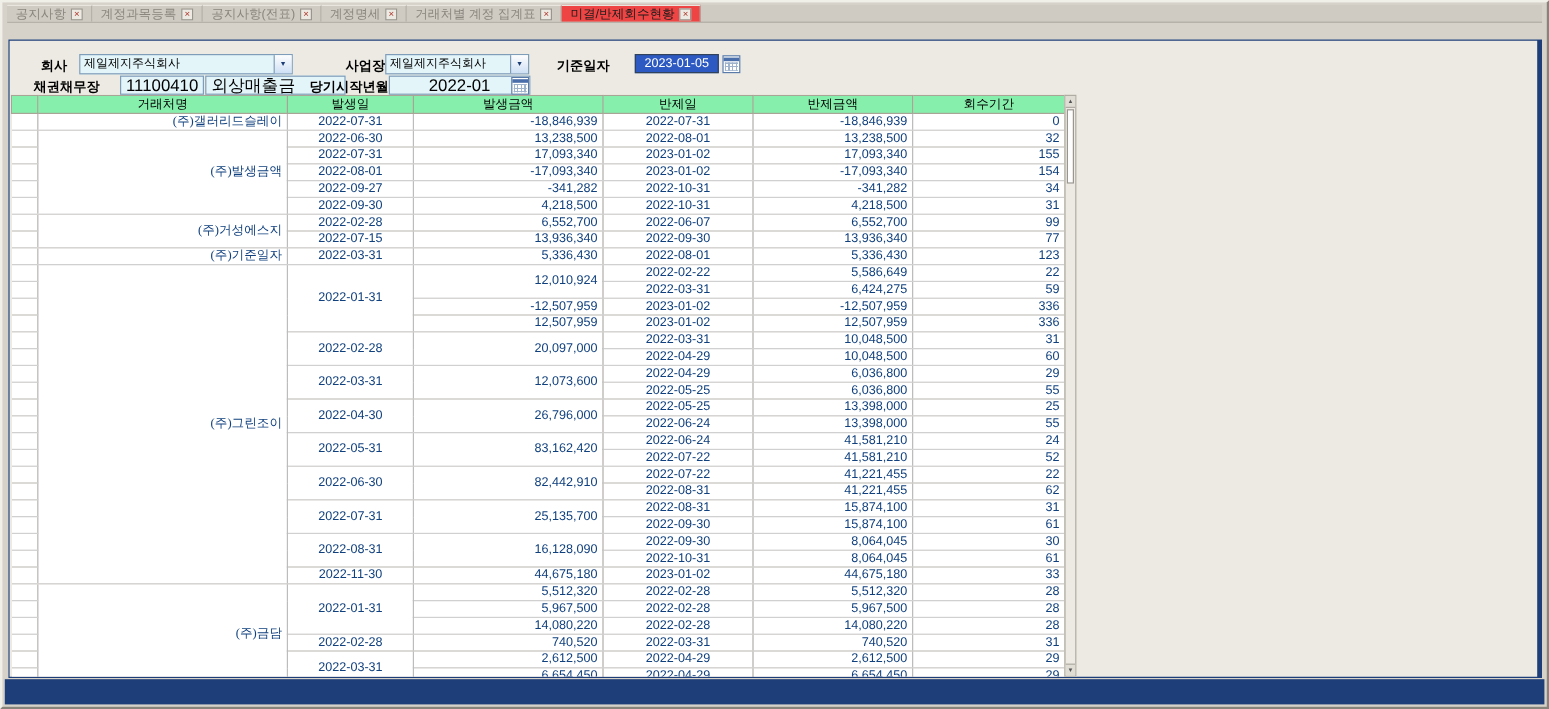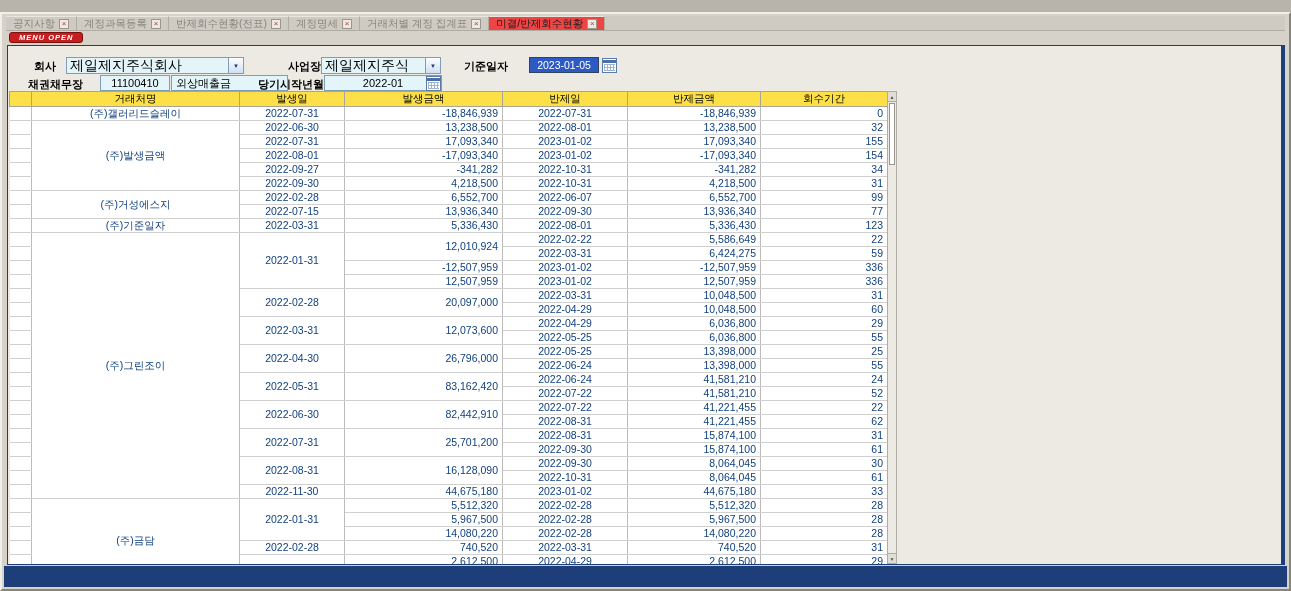--- a/index.html
+++ b/index.html
@@ -1,19 +1,19 @@
 <!DOCTYPE html>
 <html><head>
 <meta charset="utf-8">
 <style>
   * { margin:0; padding:0; box-sizing:border-box; }
   html,body { width:1291px; height:591px; overflow:hidden; }
   body { font-family:"Liberation Sans","DejaVu Sans",sans-serif; background:#b8b4ac; position:relative; }
   .window { position:absolute; inset:0; background:#d6d2ca;
-            border:2px solid; border-color:#f0efe8 #87847c #87847c #f0efe8;margin-top:12px; }
+            border:2px solid; border-color:#f0efe8 #87847c #87847c #f0efe8; }
 
   
   .tabbar { position:absolute; top:2px; left:4px; right:4px; height:15px; display:flex;
             background:#cfcbc3; border-bottom:1px solid #b0aca3; }
   .tab { display:flex; align-items:center; gap:4px; padding:0 7px; font-size:10.5px;
          color:#8a867e; background:#cfcbc3; border-right:1px solid #b0aca3;
          border-top:1px solid #e9e6df; white-space:nowrap; cursor:default; }
   .tab.active { background:#ef4444; color:#1c1c1c; }
   .tab-close { display:inline-block; width:10px; height:10px; line-height:8px; font-size:8px;
                text-align:center; border:1px solid #9a968e; background:#eceae3; color:#b03a2e; }
@@ -27,46 +27,46 @@
 
   
   .panel { position:absolute; top:31px; left:5px; right:4px; bottom:24px;
            background:#eceae2; border:1px solid #1d3e78; border-right-width:4px; overflow:hidden; }
   .bottom-strip { position:absolute; left:2px; right:2px; bottom:2px; height:21px; background:#1d3e78; }
 
   
   .filters { position:absolute; top:0; left:0; right:0; height:45px; }
   .flabel { position:absolute; font-size:11px; font-weight:bold; color:#000; white-space:nowrap; }
   .fbox { position:absolute; height:16px; border:1px solid #7f9db9; background:#e4f5fa;
-          font-size:11px; line-height:14px; padding:0 4px; color:#000; white-space:nowrap; }
+          font-size:14px; line-height:14px; padding:0 4px; color:#000; white-space:nowrap; }
   .dropdown { position:absolute; height:17px; border:1px solid #7f9db9; background:#e4f5fa;
               display:flex; align-items:stretch; cursor:pointer; }
-  .dd-text { flex:1; font-size:14px; line-height:15px; padding:0 3px; color:#000; overflow:hidden; }
+  .dd-text { flex:1; font-size:10px; line-height:15px; padding:0 3px; color:#000; overflow:hidden; }
   .dd-btn { width:15px; border-left:1px solid #7f9db9; background:linear-gradient(#fdfdfd,#cfe0f5);
             font-size:6px; color:#1b3c74; display:flex; align-items:center; justify-content:center; }
   .date-input { position:absolute; height:16px; border:1px solid #30425c; background:#2d5ac2;
                 color:#fff; font-size:10.5px; text-align:center; padding:0;
                 font-family:"Liberation Sans","DejaVu Sans",sans-serif; }
   .cal-btn { position:absolute; width:15px; height:15px; border:1px solid #5a7aa8; background:#fff;
              padding:0; cursor:pointer; }
   .cal-btn .cal-top { display:block; height:3px; background:#4a6ea9; }
   .cal-btn .cal-grid { display:block; margin:1px; height:7px;
      background: repeating-linear-gradient(90deg,#9fb3cd 0 1px,transparent 1px 3px),
                  repeating-linear-gradient(0deg,#9fb3cd 0 1px,transparent 1px 3px); }
 
   
   .gridwrap { position:absolute; top:45px; left:1px; right:0; bottom:0; overflow:hidden; }
   table.grid { border-collapse:collapse; table-layout:fixed; width:878px; }
-  table.grid th { background:#fde047; border:1px solid #a8a596; font-weight:normal;
+  table.grid th { background:#86efac; border:1px solid #a8a596; font-weight:normal;
                   font-size:10.5px; color:#000; height:14px; padding:0 2px; white-space:nowrap; }
   table.grid td { height:13px; line-height:13px; font-size:10.5px; color:#10407e;
                   padding:0 4px; border-right:1px solid #bcbcbc; border-bottom:1px solid #d0d0d0;
                   background:#fff; white-space:nowrap; overflow:hidden; vertical-align:middle; }
   td.gutter { background:#fcf8cc; border-right:1px solid #a8a596; border-bottom:1px solid #d6d2a0; }
-  td.c-cust { background:#e2edf8; text-align:center; }
+  td.c-cust { background:#e2edf8; text-align:right;font-family:Liberation Serif, serif; }
   td.c-occd { background:#f3f8fd; text-align:center; }
   td.c-occa { background:#f3f8fd; text-align:right; }
   td.c-sd   { text-align:center; }
   td.c-sa   { text-align:right; }
   td.c-p    { text-align:right; }
 
   
   .vscroll { position:absolute; left:879px; top:45px; bottom:0; width:10px;
              background:#eceae2; border:1px solid #b0aca3; }
   .vs-arrow { height:10px; font-size:5px; line-height:10px; text-align:center; color:#555;
@@ -83,40 +83,37 @@
   <div class="tabbar" id="tabbar">
       <div class="tab">
         <span class="tab-label">공지사항</span>
         <span class="tab-close">×</span>
       </div>
       <div class="tab">
         <span class="tab-label">계정과목등록</span>
         <span class="tab-close">×</span>
       </div>
       <div class="tab">
-        <span class="tab-label">반제회수현황(전표)</span>
+        <span class="tab-label">공지사항(전표)</span>
         <span class="tab-close">×</span>
       </div>
       <div class="tab">
         <span class="tab-label">계정명세</span>
         <span class="tab-close">×</span>
       </div>
       <div class="tab">
         <span class="tab-label">거래처별 계정 집계표</span>
         <span class="tab-close">×</span>
       </div>
       <div class="tab active">
         <span class="tab-label">미결/반제회수현황</span>
         <span class="tab-close">×</span>
       </div>
     </div>
 
-  <div class="menu-row">
-    <button class="menu-open-btn">MENU OPEN</button>
-  </div>
 
   <div class="panel">
 
     <div class="filters">
 
       <span class="flabel" style="left:26px;top:13px">회사</span>
       <div class="dropdown" style="left:58px;top:11px;width:178px">
         <span class="dd-text">제일제지주식회사</span>
         <span class="dd-btn">▼</span>
       </div>
@@ -340,21 +337,21 @@
             </tr>
             <tr>
               <td class="gutter"></td>
               <td class="c-sd">2022-08-31</td>
               <td class="c-sa">41,221,455</td>
               <td class="c-p">62</td>
             </tr>
             <tr>
               <td class="gutter"></td>
               <td class="c-occd" rowspan="2">2022-07-31</td>
-              <td class="c-occa" rowspan="2">25,701,200</td>
+              <td class="c-occa" rowspan="2">25,135,700</td>
               <td class="c-sd">2022-08-31</td>
               <td class="c-sa">15,874,100</td>
               <td class="c-p">31</td>
             </tr>
             <tr>
               <td class="gutter"></td>
               <td class="c-sd">2022-09-30</td>
               <td class="c-sa">15,874,100</td>
               <td class="c-p">61</td>
             </tr>

